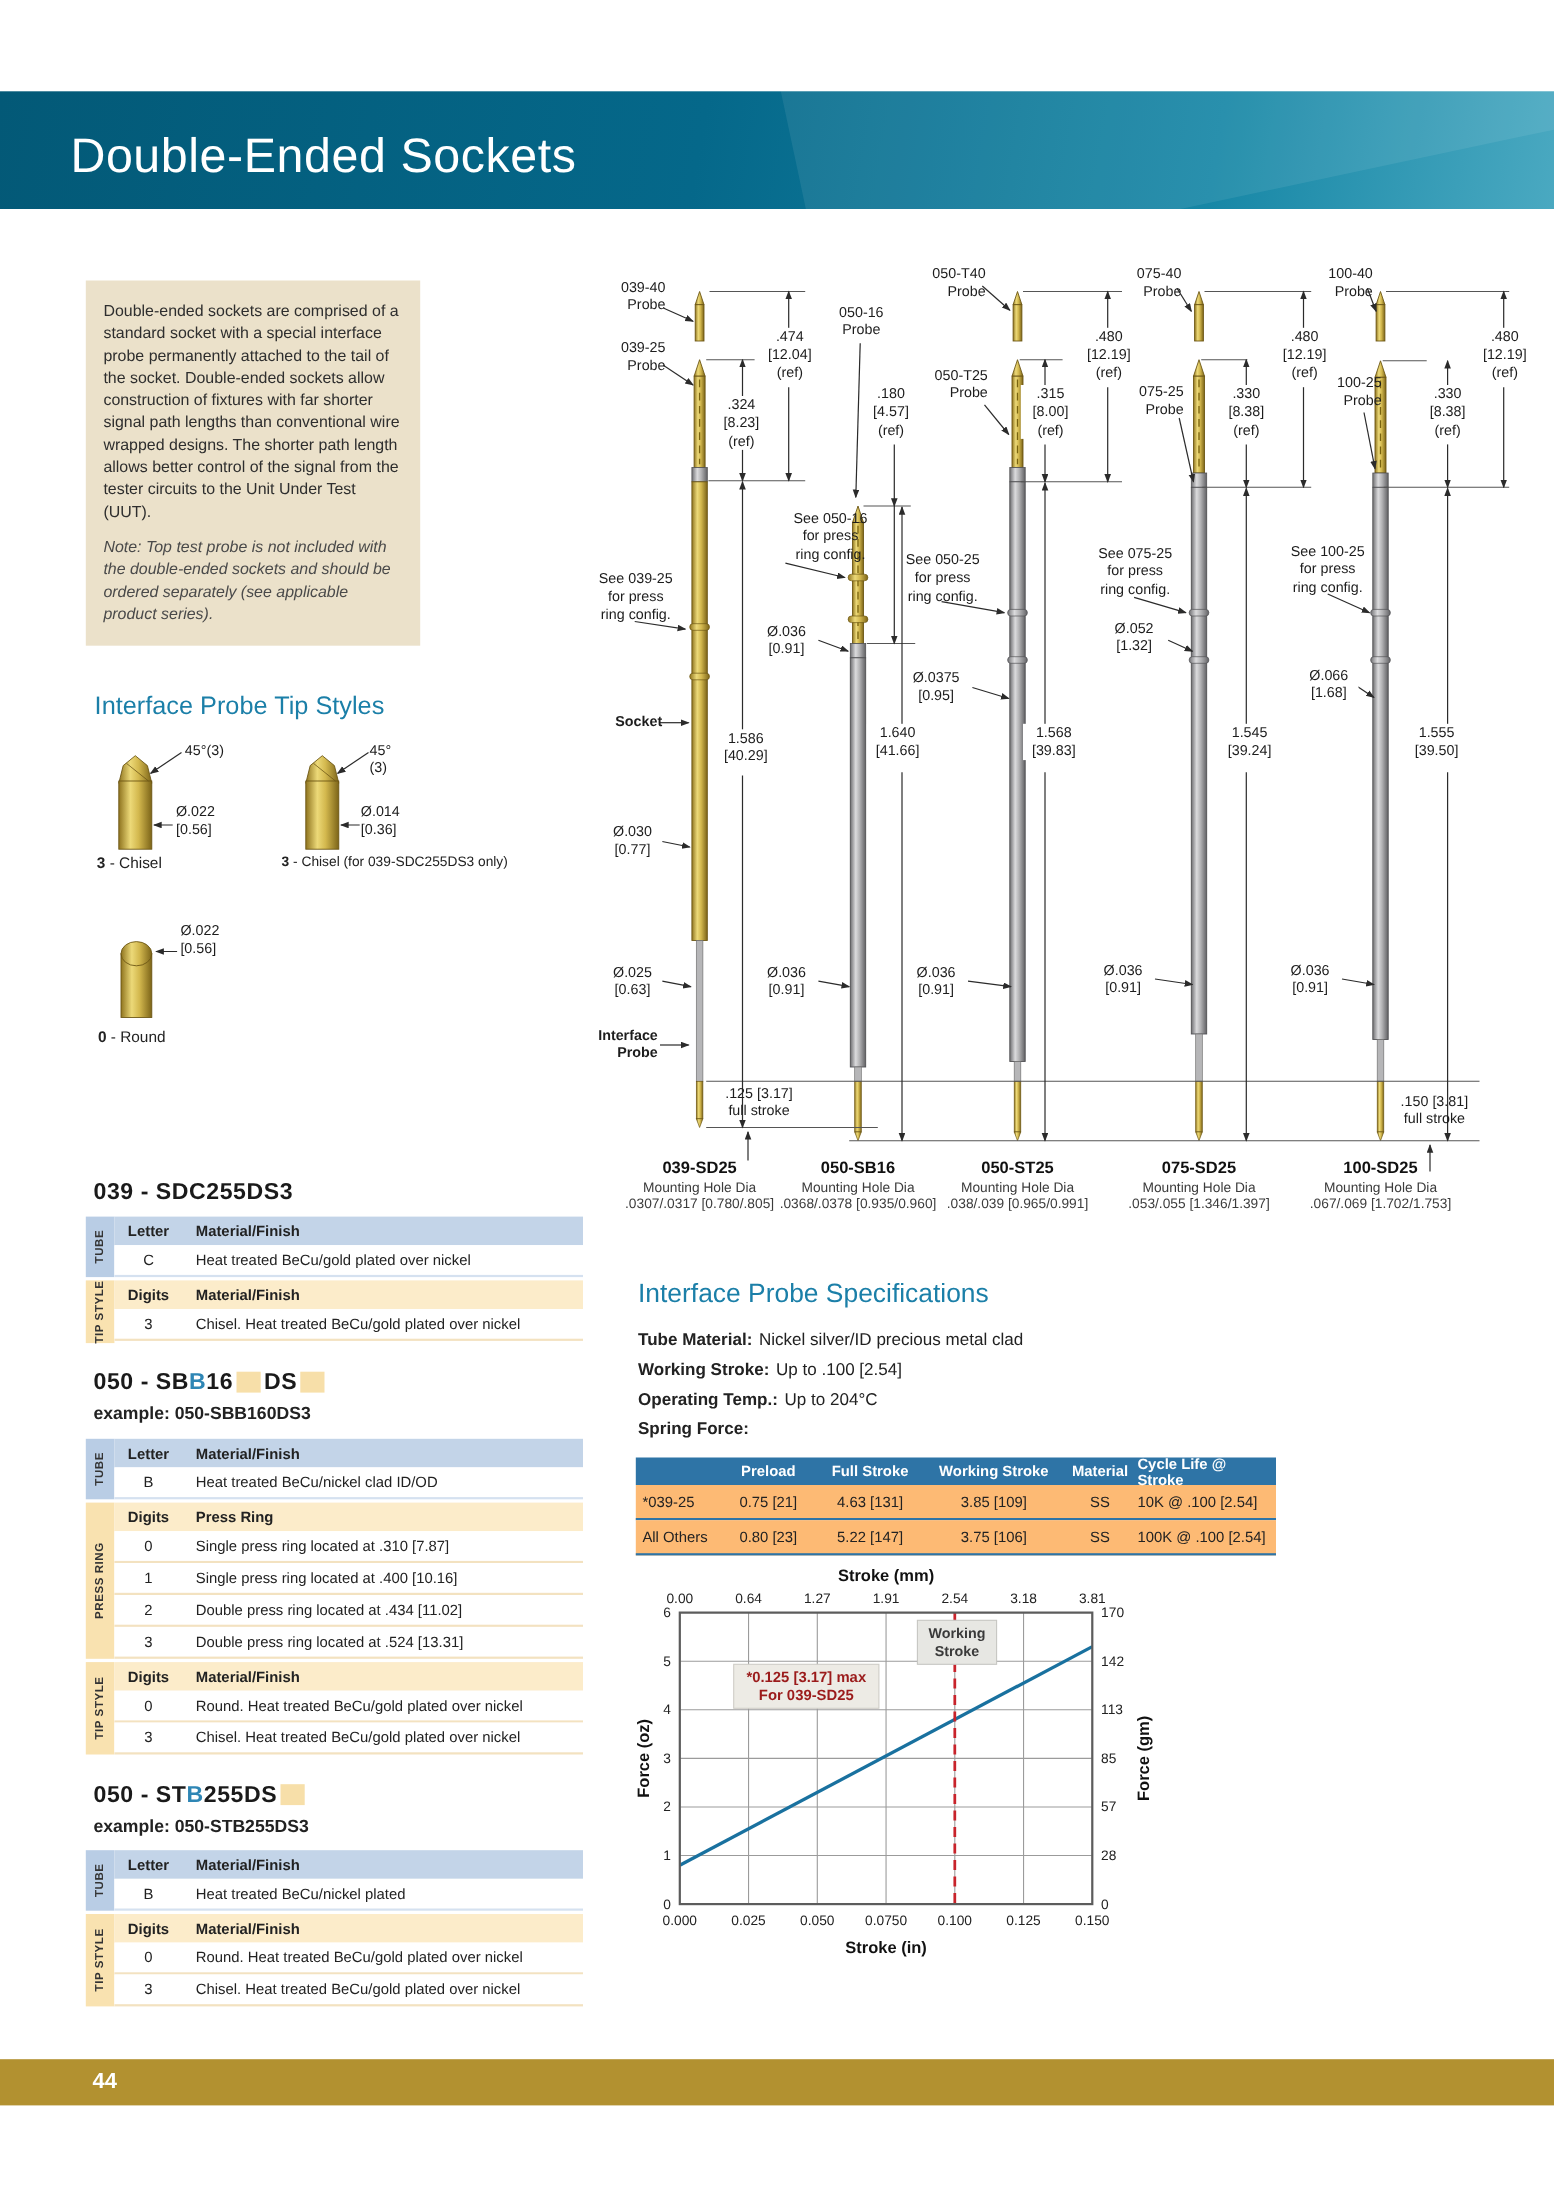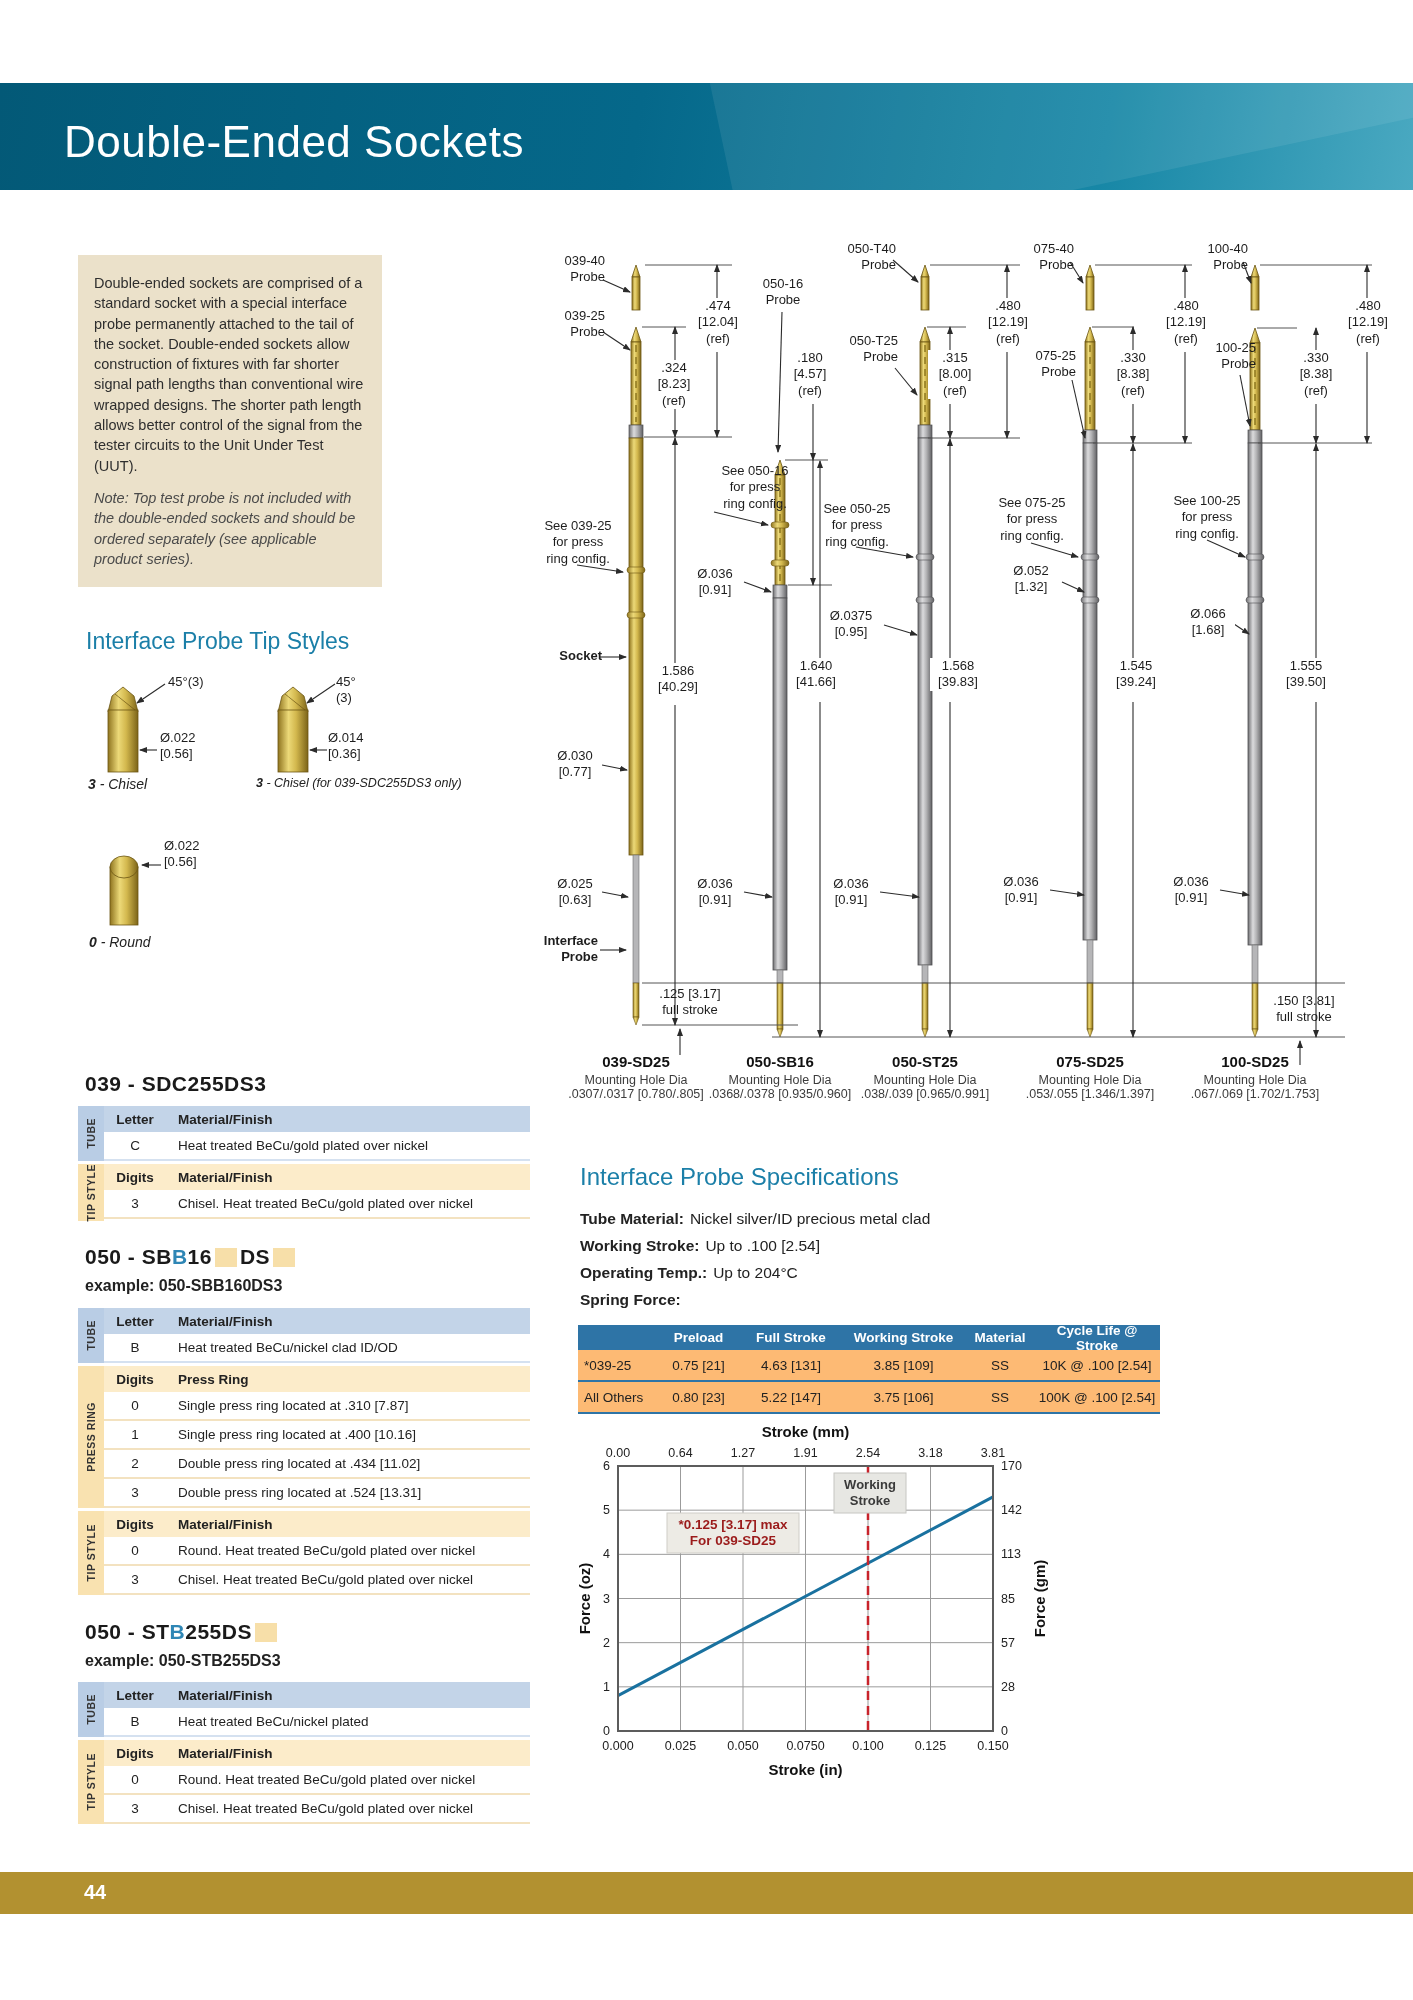--- a/index.html
+++ b/index.html
@@ -45,29 +45,29 @@
   .sec-gold .prow.h{background:#fcecca;}
   .sec-gold .prow:not(.h){border-bottom:2px solid #f3e2c0;}
   
   .spec-line{position:absolute;font-size:15.5px;color:#222;height:27px;}
   .spec-line b{margin-right:6px;}
   
   .stable{position:absolute;left:578px;top:1325px;width:582px;font-size:13.5px;color:#222;}
   .srow{display:flex;align-items:center;height:30px;border-bottom:2px solid #2e74a6;background:#fdba74;}
   .srow.h{height:25px;background:#2e74a6;color:#fff;font-weight:bold;border-bottom:none;}
   .sc0{width:72px;padding-left:6px;} .sc1{width:85px;text-align:center;} .sc2{width:100px;text-align:center;}
-  .sc3{width:125px;text-align:center;} .sc4{width:68px;text-align:center;} .sc5{flex:1;text-align:center;}
+  .sc3{width:125px;text-align:center;} .sc4{width:68px;text-align:center;} .sc5{flex:1;}
   
   .ct{font-size:12.5px;fill:#222;} .ctt{font-size:15px;font-weight:bold;fill:#111;}
   .cta{font-size:13px;font-weight:bold;fill:#3a3a3a;} .ctr{font-size:13.5px;font-weight:bold;fill:#9b1b1b;}
   
   .footer{position:absolute;left:0;top:1872px;width:1413px;height:42px;background:#b29130;}
   .fnum{position:absolute;left:84px;top:9px;font-size:20px;font-weight:bold;color:#fff;}
   .ftext{position:absolute;left:178px;top:12px;font-size:15.5px;color:#fcf3d9;white-space:pre;letter-spacing:.2px;}
-  .tipcap{position:absolute;font-size:14px;color:#222;font-style:italic;}
+  .tipcap{position:absolute;font-size:14px;color:#222;}
   .tipcap b{font-weight:bold;}
 </style>
 </head>
 <body>
 
 <svg width="0" height="0" style="position:absolute" aria-hidden="true">
   <defs>
     <linearGradient id="gGold" x1="0" y1="0" x2="1" y2="0">
       <stop offset="0" stop-color="#8f741f"></stop>
         <stop offset="0.35" stop-color="#ecd978"></stop>

